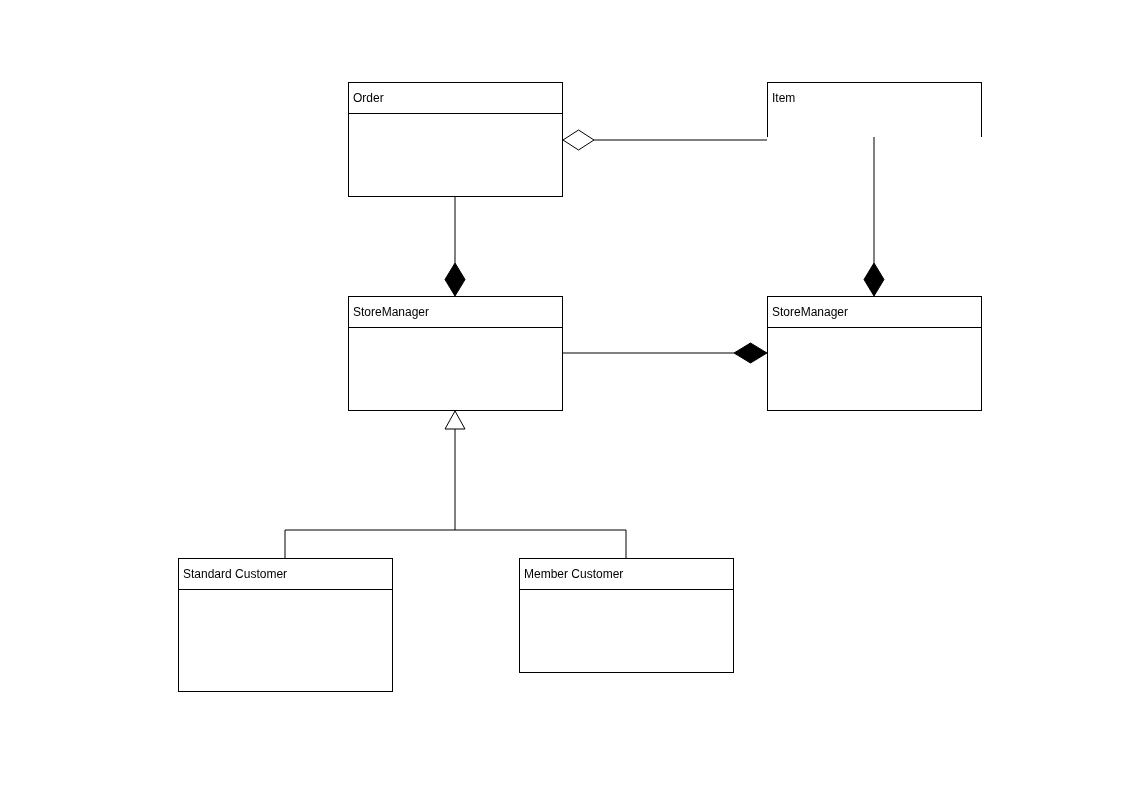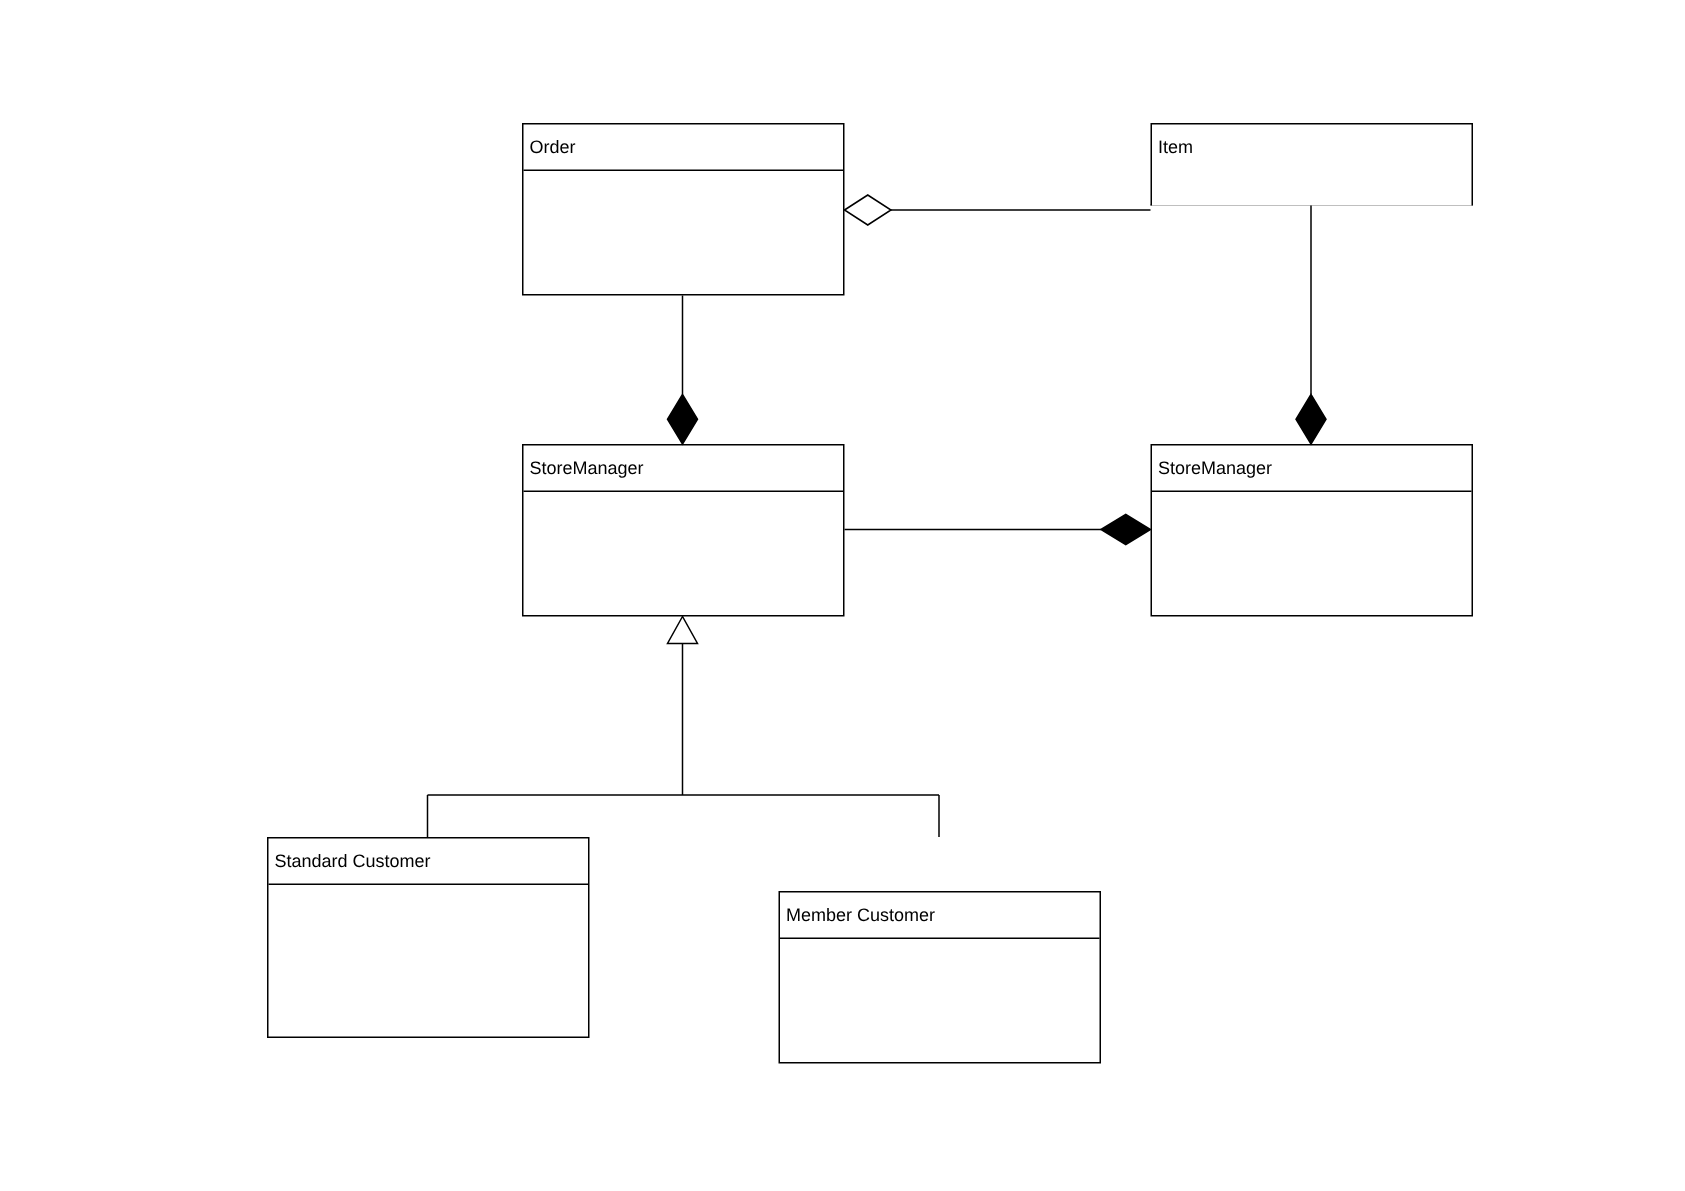--- a/index.html
+++ b/index.html
@@ -58,21 +58,21 @@
 <div class="class-box" style="left:767px; top:296px; width:215px; height:115px;">
   <div class="class-title">StoreManager</div>
   <div class="class-body"></div>
 </div>
 
 <div class="class-box" style="left:178px; top:558px; width:215px; height:134px;">
   <div class="class-title">Standard Customer</div>
   <div class="class-body"></div>
 </div>
 
-<div class="class-box" style="left:519px; top:558px; width:215px; height:115px;margin-top:36px;">
+<div class="class-box" style="left:519px; top:558px; width:215px; height:115px;">
   <div class="class-title">Member Customer</div>
   <div class="class-body"></div>
 </div>
 
 <svg class="connectors">
 
   <g>
 
     <line x1="594" y1="140" x2="767" y2="140" stroke="#000" stroke-width="1"></line>
 

